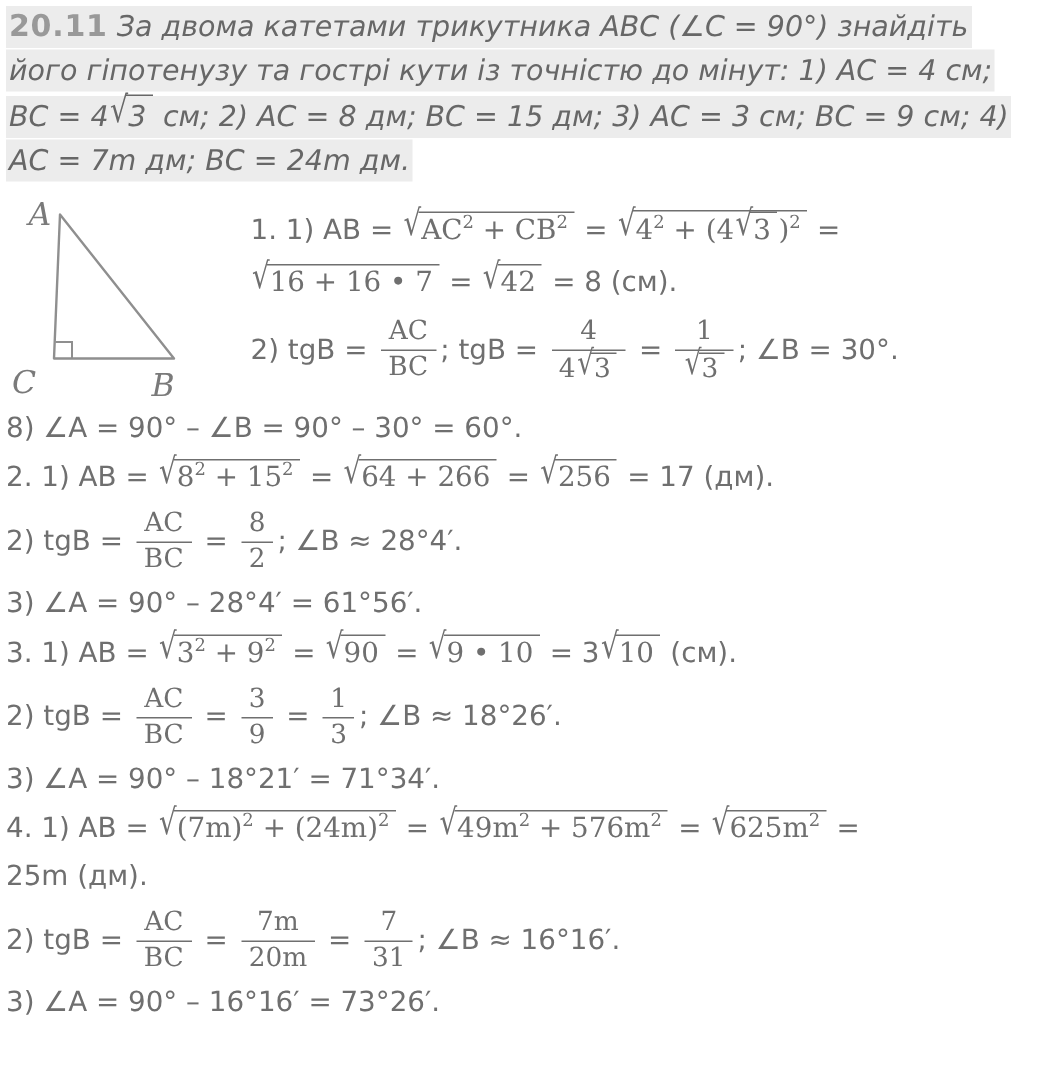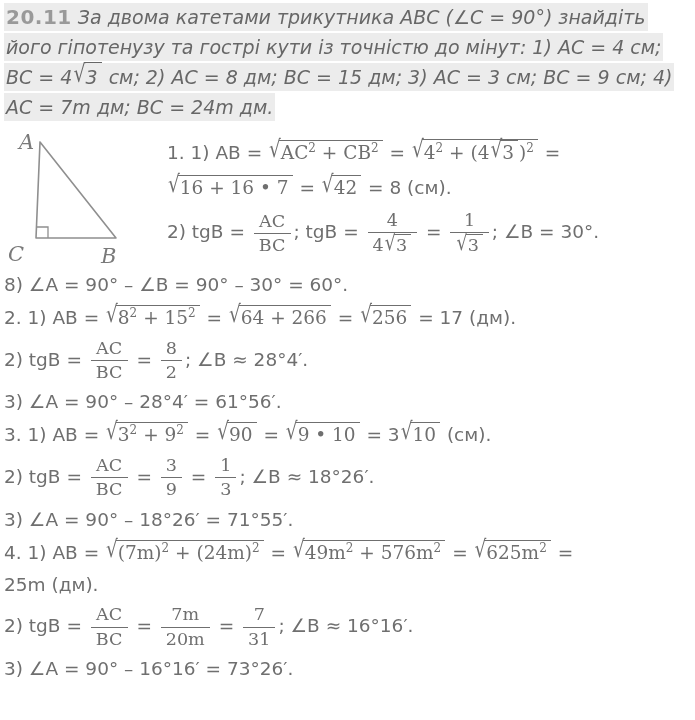--- a/index.html
+++ b/index.html
@@ -132,20 +132,20 @@
       </div>
   </div>
 
   <div class="full-lines">
       <div class="mline">8) ∠A = 90° – ∠B = 90° – 30° = 60°.</div>
       <div class="mline">2. 1) AB = <span class="sqrt"><span class="rad">√</span><span class="bar">8<sup>2</sup> + 15<sup>2</sup></span></span> = <span class="sqrt"><span class="rad">√</span><span class="bar">64 + 266</span></span> = <span class="sqrt"><span class="rad">√</span><span class="bar">256</span></span> = 17 (дм).</div>
       <div class="mline">2) tgB = <span class="frac"><span class="num">AC</span><span class="den">BC</span></span> = <span class="frac"><span class="num">8</span><span class="den">2</span></span>; ∠B ≈ 28°4′.</div>
       <div class="mline">3) ∠A = 90° – 28°4′ = 61°56′.</div>
       <div class="mline">3. 1) AB = <span class="sqrt"><span class="rad">√</span><span class="bar">3<sup>2</sup> + 9<sup>2</sup></span></span> = <span class="sqrt"><span class="rad">√</span><span class="bar">90</span></span> = <span class="sqrt"><span class="rad">√</span><span class="bar">9 • 10</span></span> = 3<span class="sqrt"><span class="rad">√</span><span class="bar">10</span></span> (см).</div>
       <div class="mline">2) tgB = <span class="frac"><span class="num">AC</span><span class="den">BC</span></span> = <span class="frac"><span class="num">3</span><span class="den">9</span></span> = <span class="frac"><span class="num">1</span><span class="den">3</span></span>; ∠B ≈ 18°26′.</div>
-      <div class="mline">3) ∠A = 90° – 18°26′ = 71°55′.</div>
+      <div class="mline">3) ∠A = 90° – 18°21′ = 71°34′.</div>
       <div class="mline">4. 1) AB = <span class="sqrt"><span class="rad">√</span><span class="bar">(7m)<sup>2</sup> + (24m)<sup>2</sup></span></span> = <span class="sqrt"><span class="rad">√</span><span class="bar">49m<sup>2</sup> + 576m<sup>2</sup></span></span> = <span class="sqrt"><span class="rad">√</span><span class="bar">625m<sup>2</sup></span></span> =</div>
       <div class="mline">25m (дм).</div>
       <div class="mline">2) tgB = <span class="frac"><span class="num">AC</span><span class="den">BC</span></span> = <span class="frac"><span class="num">7m</span><span class="den">20m</span></span> = <span class="frac"><span class="num">7</span><span class="den">31</span></span>; ∠B ≈ 16°16′.</div>
       <div class="mline">3) ∠A = 90° – 16°16′ = 73°26′.</div>
     </div>
 
 </div>
 
 </body></html>

